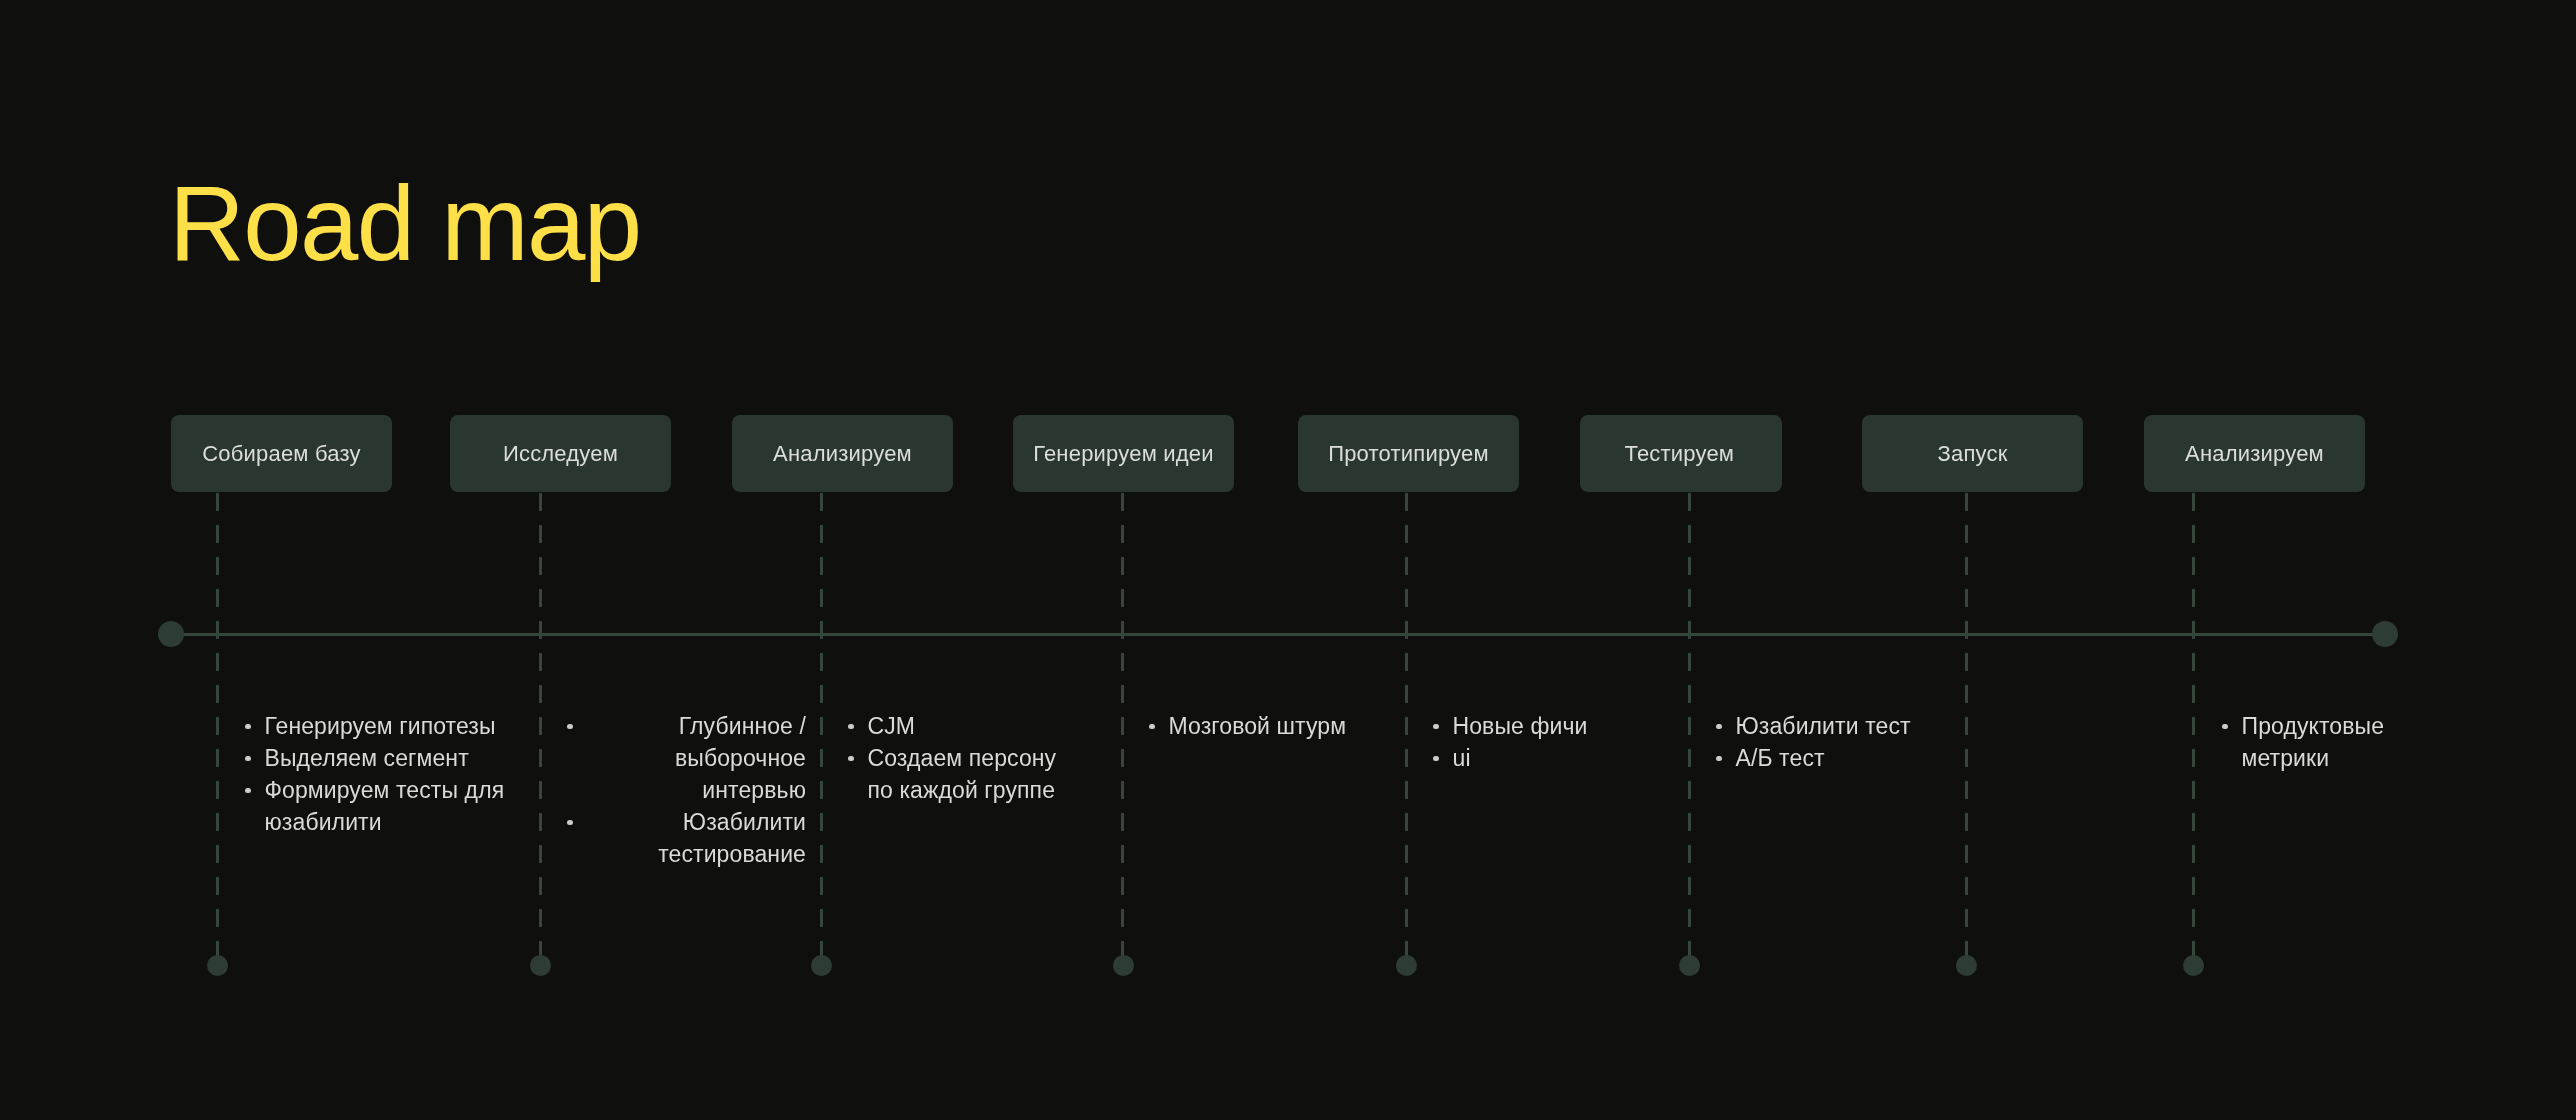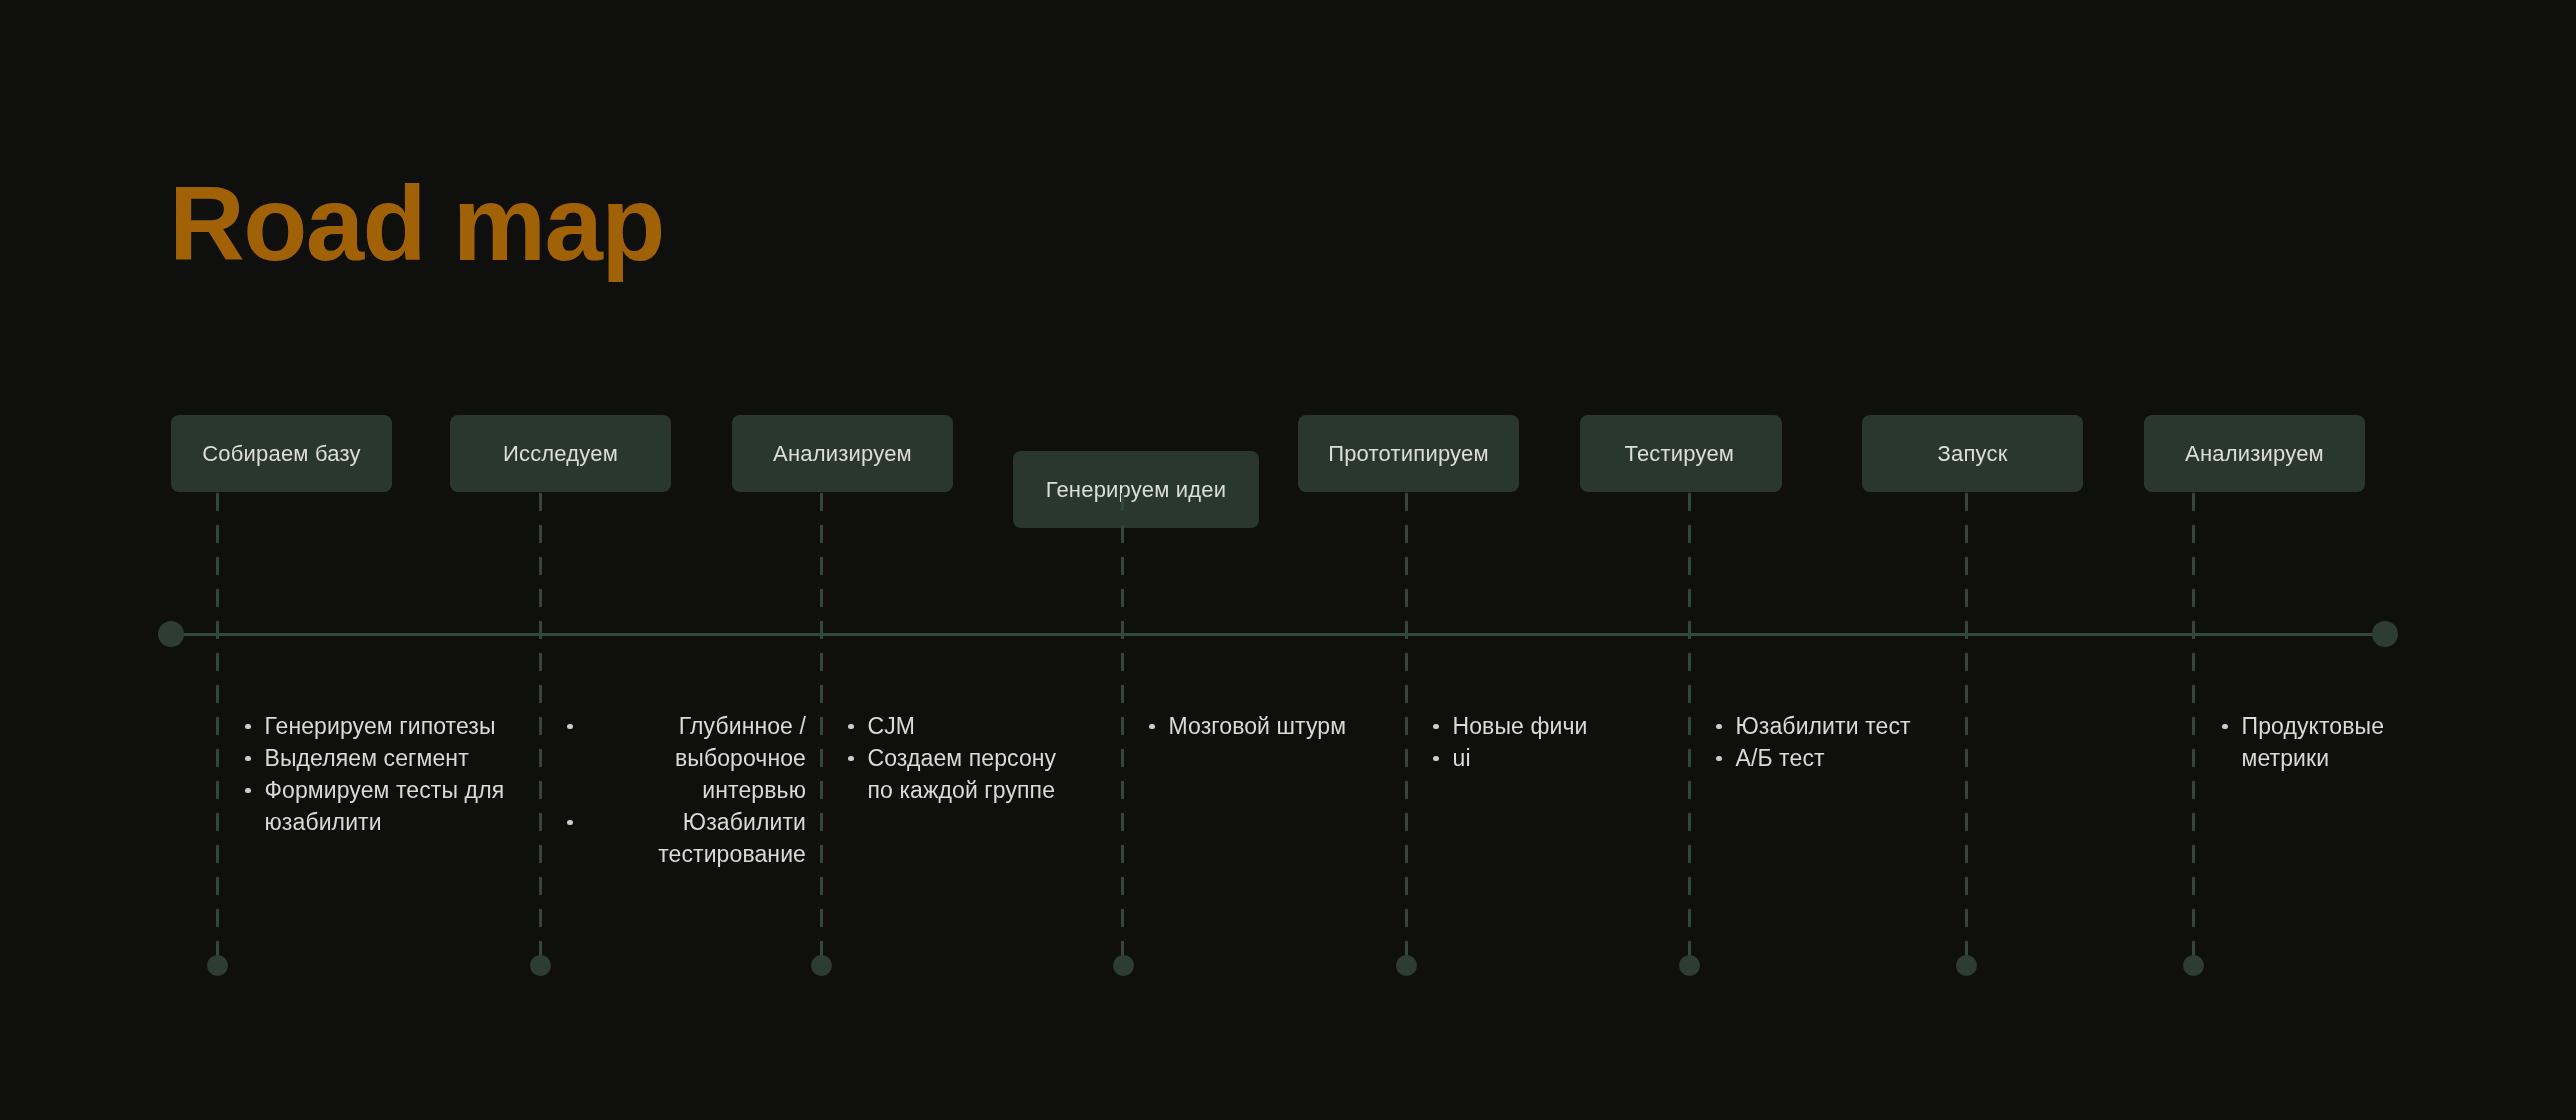--- a/index.html
+++ b/index.html
@@ -15,22 +15,22 @@
     background:#0f0f0e;
   }
 
   
   #page-title {
     position:absolute;
     left:169px; top:171px;
     font-size:105px;
     line-height:1.0;
     letter-spacing:-1.6px;
-    font-weight:700;
-    color:#a16207;
+    font-weight:400;
+    color:#fde047;
     white-space:nowrap;
   }
 
   
   #rail {
     position:absolute;
     left:171px; top:633px;
     width:2215px; height:3.2px;
     background:#35463a;
   }
@@ -135,21 +135,21 @@
       </ul>
       <div class="stage-box" style="left: 732px; width: 221px;">
         <span class="stage-label">Анализируем</span>
       </div>
       <div class="dash" style="left: 820px;"></div>
       <div class="dot" style="left: 811px;"></div>
       <ul class="bullets" style="left: 845px; width: 242px;">
         <li><span class="bdot"></span><span>CJM</span></li>
         <li><span class="bdot"></span><span>Создаем персону по каждой группе</span></li>
       </ul>
-      <div class="stage-box" style="left: 1013px; width: 246px; margin-top: 36px;">
+      <div class="stage-box" style="left: 1013px; width: 221px;">
         <span class="stage-label">Генерируем идеи</span>
       </div>
       <div class="dash" style="left: 1121px;"></div>
       <div class="dot" style="left: 1113px;"></div>
       <ul class="bullets" style="left: 1146px; width: 242px;">
         <li><span class="bdot"></span><span>Мозговой штурм</span></li>
       </ul>
       <div class="stage-box" style="left: 1298px; width: 221px;">
         <span class="stage-label">Прототипируем</span>
       </div>

